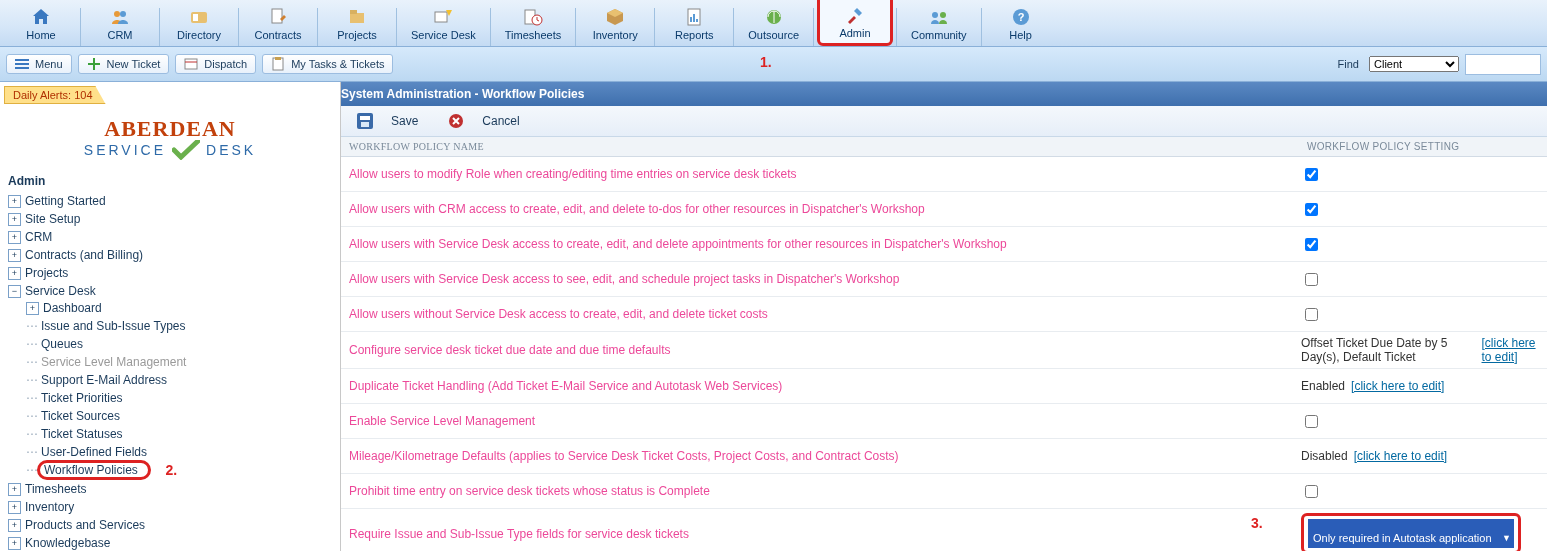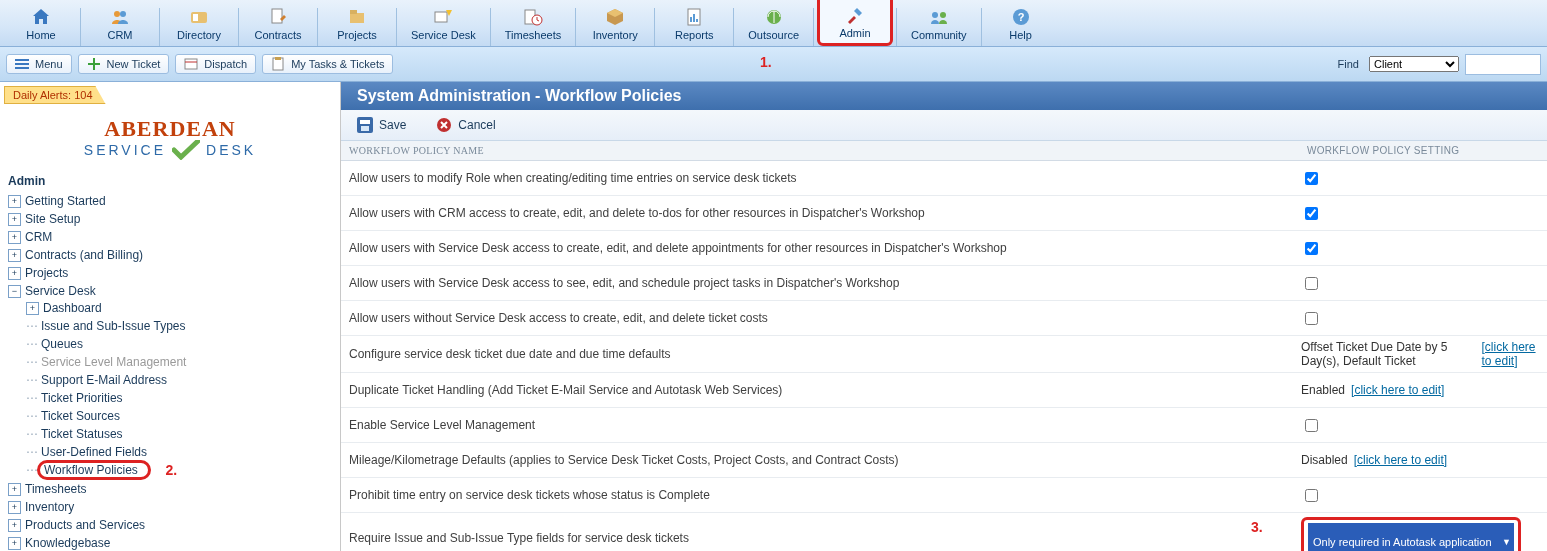--- a/index.html
+++ b/index.html
@@ -62,40 +62,40 @@
   .dash { color:#9ab; width:11px; text-align:center; }
   .tree a { color:#1a3a5a; text-decoration:none; }
   .tree .muted { color:#9a9a9a; }
   .wf-highlight {
     display:inline-block; border:3px solid #d22; border-radius:14px; padding:0 10px 0 4px; margin-left:-4px;
   }
   .callout-num { color:#d22; font-weight:bold; font-size:14px; }
   
   .page-header {
     background: linear-gradient(#5b89c3, #3e6fad);
-    color:#fff; font-weight:bold; padding:5px 16px; font-size:16px;
+    color:#fff; font-weight:bold; padding:5px 0; font-size:12px;
   }
   .action-bar {
     display:flex; align-items:center; gap:14px; padding:4px 8px;
     background:linear-gradient(#f4f8fc,#e6eef8); border-bottom:1px solid #c8d8e8;
   }
-  .act-btn { display:flex; align-items:center; gap:6px; padding:3px 8px; border-radius:3px; cursor:pointer; color:#1a3a5a;justify-content:space-between; }
+  .act-btn { display:flex; align-items:center; gap:18px; padding:3px 8px; border-radius:3px; cursor:pointer; color:#1a3a5a;justify-content:space-between; }
   .act-btn .i { width:16px; height:16px; display:flex; align-items:center; justify-content:center; }
   .col-headers {
     display:flex; background:#f0f4f8; color:#7a8a9a; font-size:10px; letter-spacing:0.3px;
     border-bottom:1px solid #d2dbe5; padding:4px 0;
   }
   .col-name { flex:1; padding-left:8px;font-family:Liberation Serif, serif; }
   .col-setting { width:240px; padding-left:4px; }
   .policy-list { flex:1; overflow:hidden; }
   .policy-row {
     display:flex; align-items:center; min-height:26px; padding:4px 0;
     border-bottom:1px solid #e8ecf0; font-size:12px;
   }
-  .policy-row .nm { flex:1; padding:0 8px; color:#404040; }
+  .policy-row .nm { flex:1; padding:0 8px; color:#ec4899; }
   .policy-row .setting { width:240px; padding-right:6px; display:flex; align-items:center; gap:6px; color:#333; position:relative; }
   .chk { width:13px; height:13px; }
   .linkish { color:#0369a1; text-decoration:underline; cursor:pointer; }
   .setting-text { color:#333; }
   .dd {
     display:flex; align-items:center; justify-content:space-between;
     width:198px; height:19px; border:1px solid #8ab0d8; background:#fff; padding:8px 2px 0 4px;
     font-size:11px; cursor:pointer;
   }
   .dd.active { background:#2a5db8; color:#fff; border-color:#2a5db8; }

